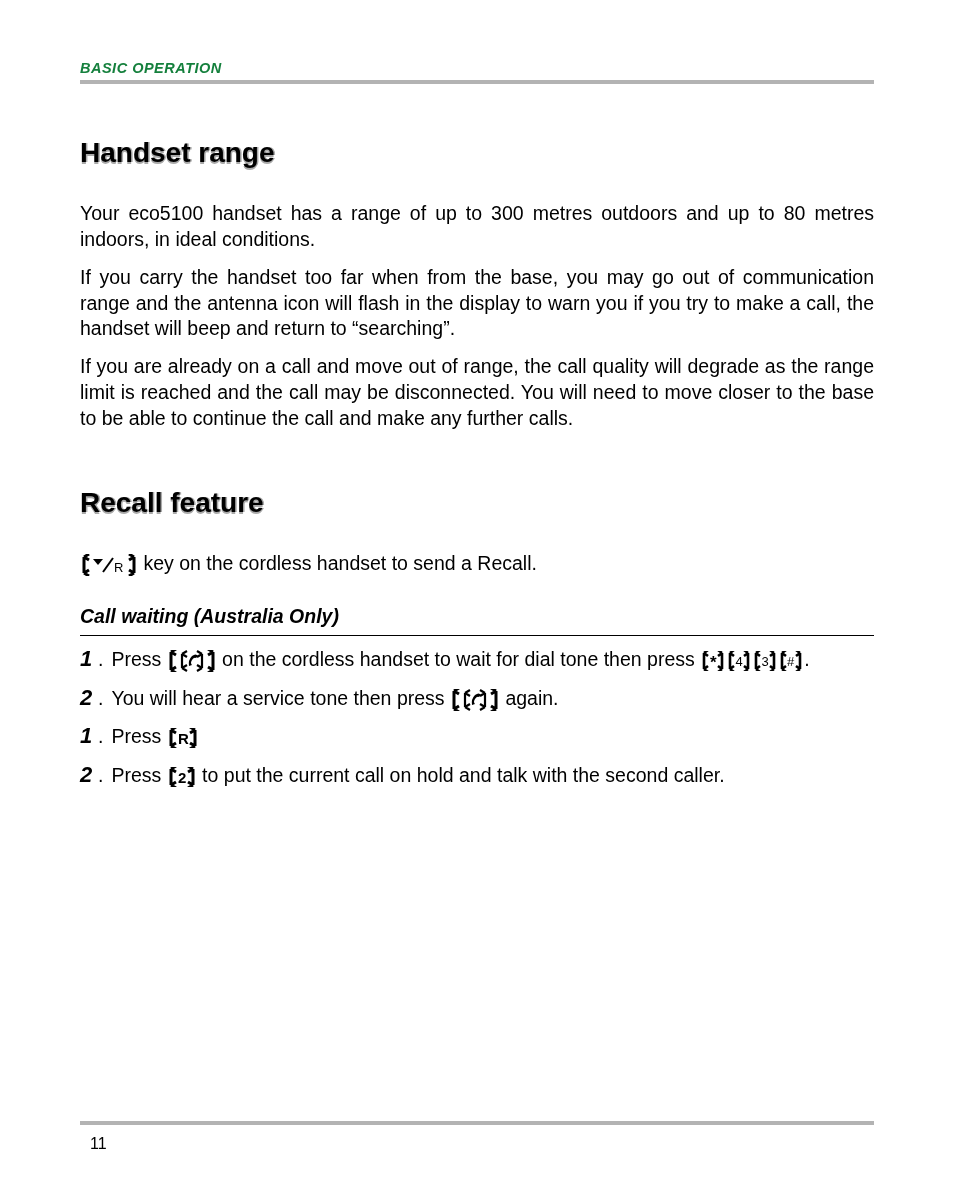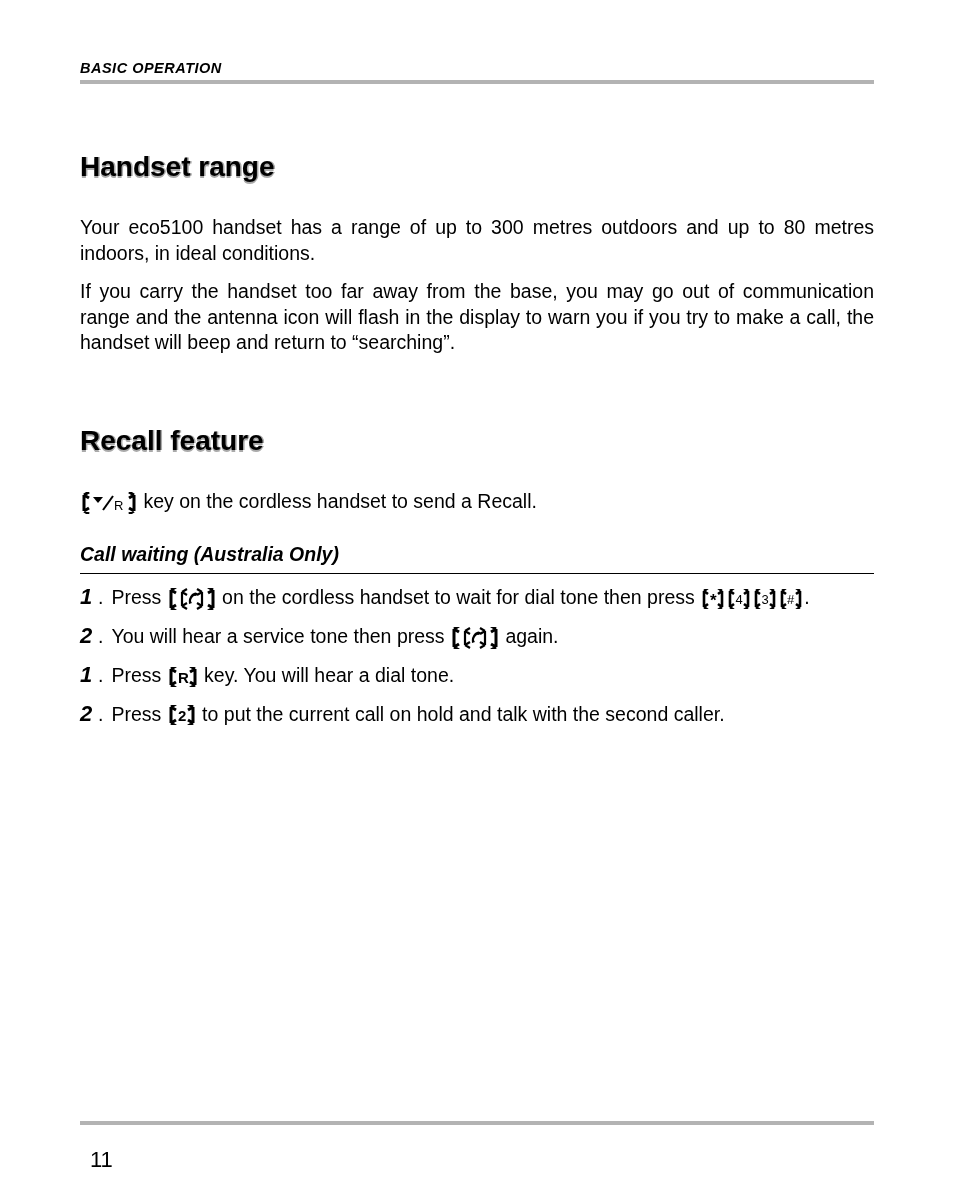--- a/index.html
+++ b/index.html
@@ -14,35 +14,35 @@
     padding: 60px 80px 30px 80px;
     font-family: Arial, Helvetica, sans-serif;
     color: #000;
     position: relative;
   }
   .header-label {
     font-size: 14.5px;
     font-weight: bold;
     font-style: italic;
     letter-spacing: 0.5px;
-    color: #000000;
+    color: #15803d;
     padding-bottom: 4px;
   }
   .hr-thick {
     height: 4px;
     background: #b3b3b3;
     margin: 0 0 42px 0;
   }
   .section-heading {
     display: inline-block;
     font-size: 28px;
     font-weight: bold;
     line-height: 1.1;
     position: relative;
-    margin: 26px 0 24px 0;
+    margin: 12px 0 24px 0;
     text-shadow: 1.5px 0 0 #aaa, 0 1.5px 0 #aaa;
   }
   .section-heading::after {
     content: "";
     position: absolute;
     left: 0;
     right: -2px;
     bottom: -4px;
     height: 10px;
     background: #b3b3b3;
@@ -100,41 +100,42 @@
     position: absolute;
     left: 80px;
     right: 80px;
     bottom: 60px;
     height: 4px;
     background: #b3b3b3;
   }
   .page-number {
     position: absolute;
     left: 90px;
-    bottom: 12px;
-    font-size: 22px;
+    bottom: 32px;
+    font-size: 16px;
   }
   .spacer-lg {
     height: 32px;
   }
 </style>
 </head>
 <body>
 
 <div class="page">
 
   <div class="header-label">BASIC OPERATION</div>
   <div class="hr-thick"></div>
 
   <div class="heading-wrap">
     <span class="section-heading">Handset range</span>
   </div>
 
   <p class="body-text">Your eco5100 handset has a range of up to 300 metres outdoors and up to 80 metres indoors, in ideal conditions.</p>
-  <p class="body-text">If you carry the handset too far away from the base, you may go out of communication range and the antenna icon will flash in the display to warn you if you try to make a call, the handset will beep and return to “searching”.</p>
+  <p class="body-text">If you carry the handset too far when from the base, you may go out of communication range and the antenna icon will flash in the display to warn you if you try to make a call, the handset will beep and return to “searching”.</p>
+  <p class="body-text">If you are already on a call and move out of range, the call quality will degrade as the range limit is reached and the call may be disconnected. You will need to move closer to the base to be able to continue the call and make any further calls.</p>
 
   <div class="spacer-lg"></div>
 
   <div class="heading-wrap">
     <span class="section-heading">Recall feature</span>
   </div>
 
 
   <p class="body-text">
     <span class="key"><svg width="56" height="22" viewBox="0 0 56 22">
@@ -196,21 +197,21 @@
 
 
   <div class="step-line">
     <span class="step-num">1</span>
       <span class="step-dot">.</span>
     <span class="step-body">
       <span>Press </span><span class="key"><svg width="30" height="20" viewBox="0 0 30 20">
             <path d="M3 2 L3 18 M3 2 L8 5 M3 2 L8 -1 M3 18 L8 15 M3 18 L8 21" stroke="#000" stroke-width="3" fill="none"></path>
             <text x="10" y="16" font-family="Arial" font-size="15" font-weight="bold">R</text>
             <path d="M27 2 L27 18 M27 2 L22 5 M27 2 L22 -1 M27 18 L22 15 M27 18 L22 21" stroke="#000" stroke-width="3" fill="none"></path>
-          </svg></span><span> key. You will hear a dial tone.</span>
+          </svg></span>
     </span>
   </div>
 
   <div class="step-line">
     <span class="step-num">2</span>
       <span class="step-dot">.</span>
     <span class="step-body">
       <span>Press </span><span class="key"><svg width="28" height="20" viewBox="0 0 28 20">
             <path d="M3 2 L3 18 M3 2 L8 5 M3 2 L8 -1 M3 18 L8 15 M3 18 L8 21" stroke="#000" stroke-width="3" fill="none"></path>
             <text x="10" y="16" font-family="Arial" font-size="15" font-weight="bold">2</text>

